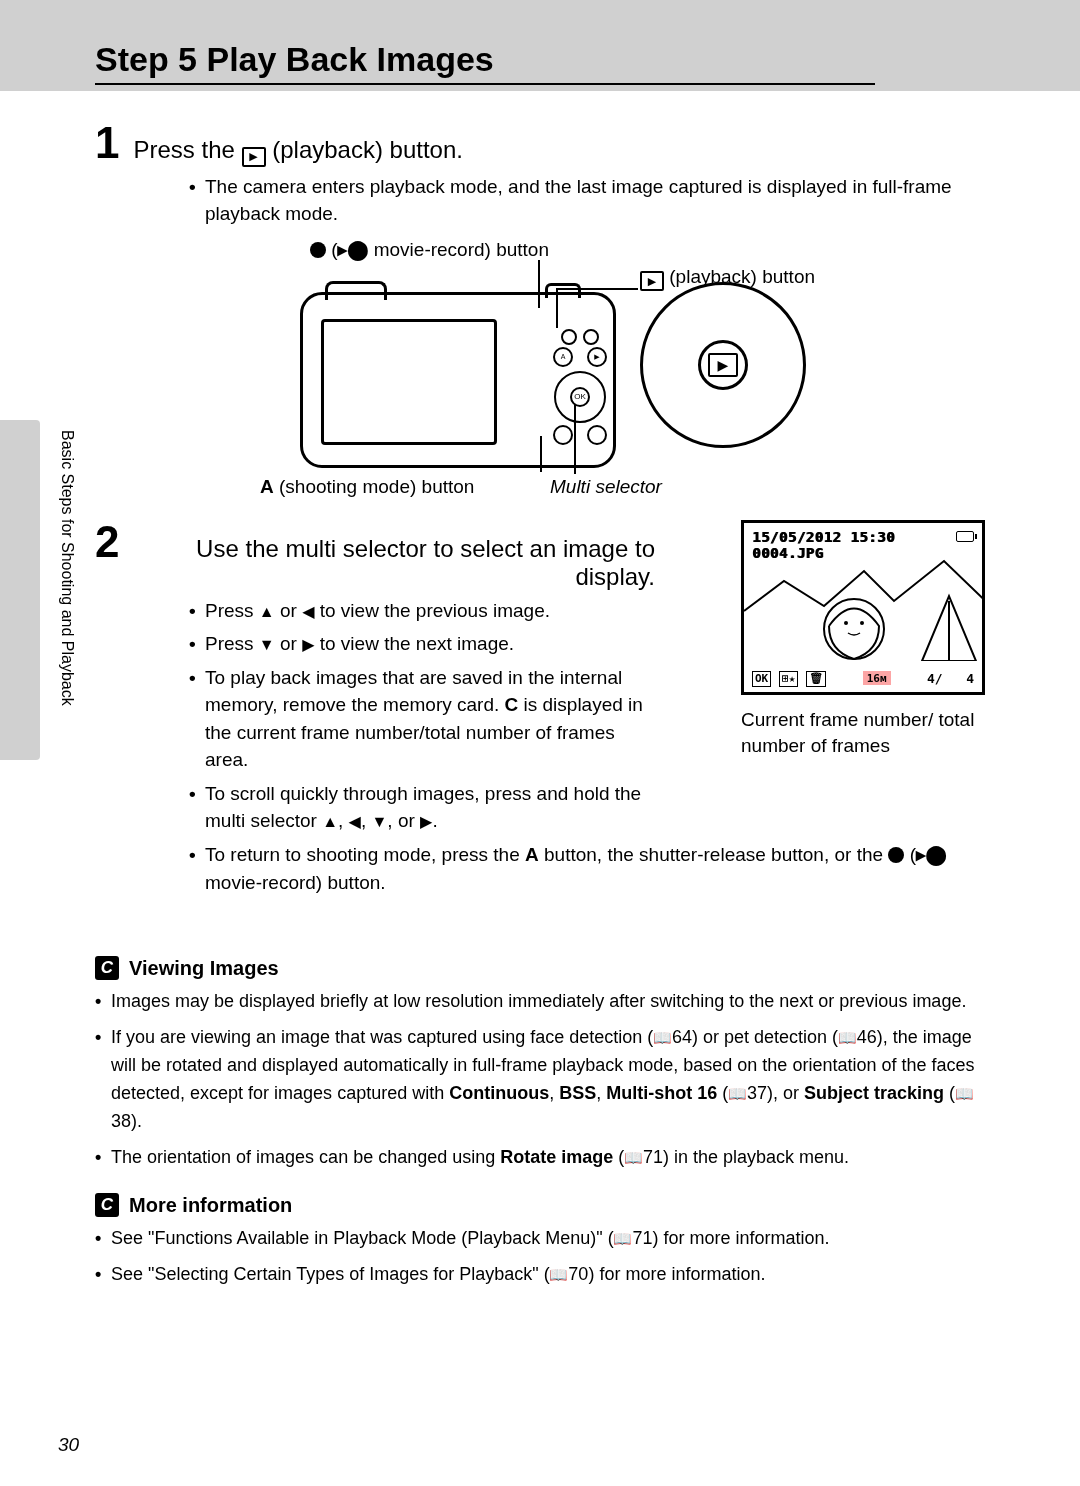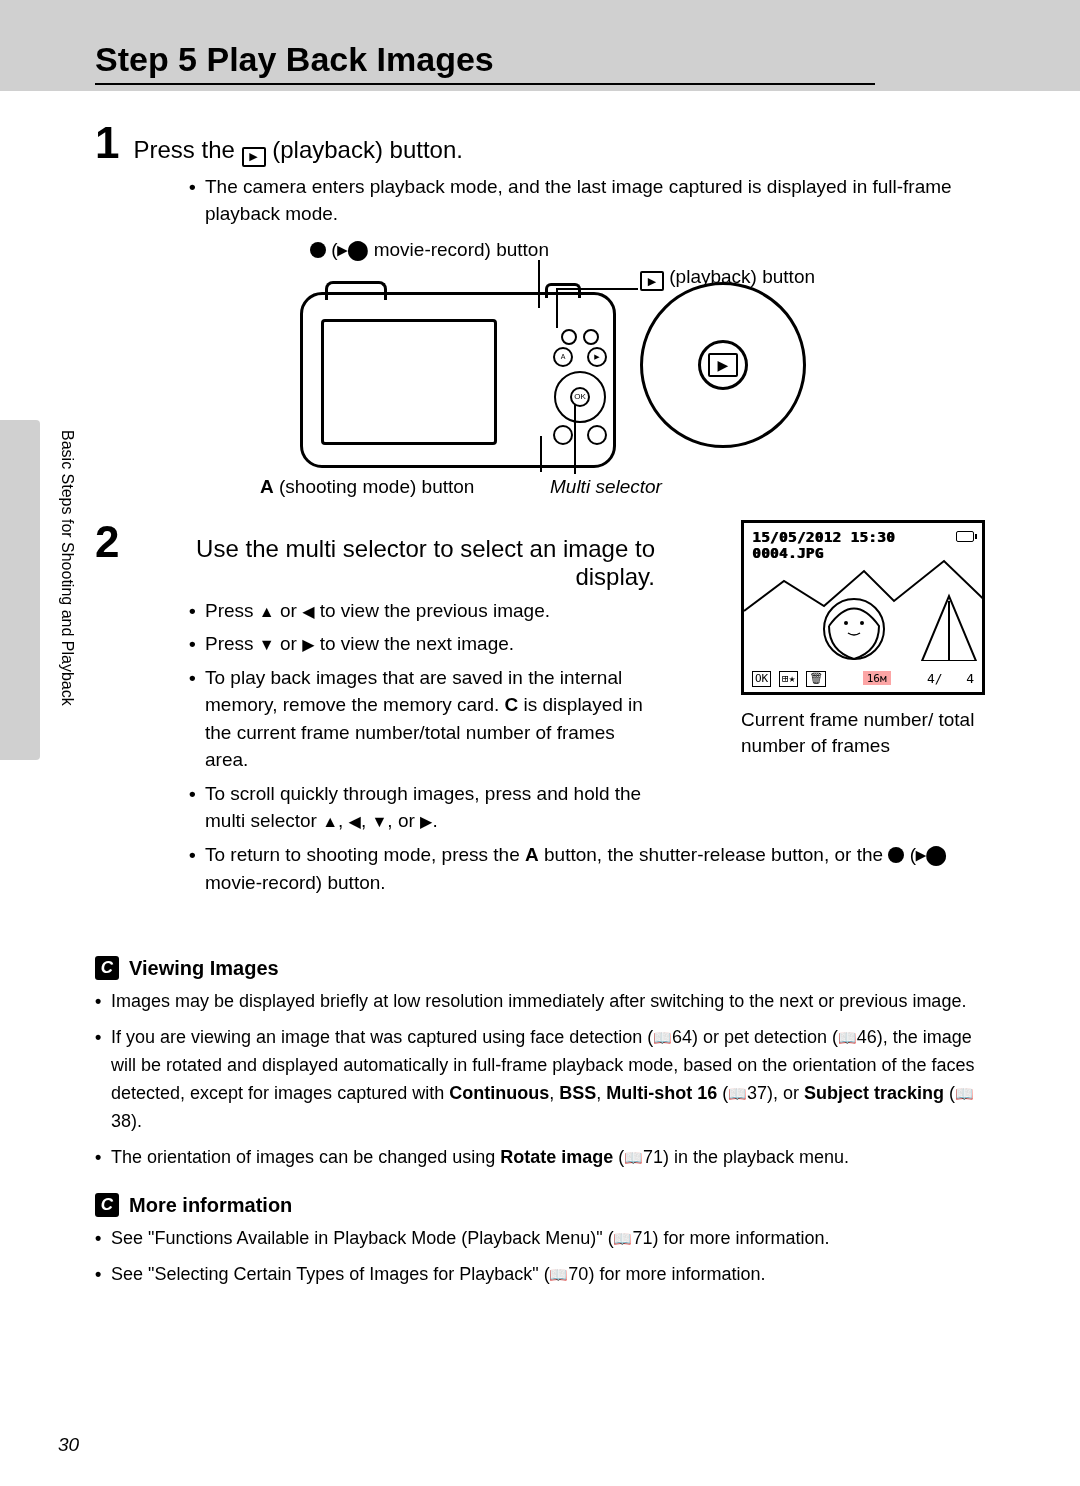--- a/index.html
+++ b/index.html
@@ -236,21 +236,21 @@
     font-size: 19px;
     font-style: italic;
   }
   .book-icon { display:inline-block;font-size:15px;vertical-align:0;}
   .arrow { font-size: 16px; }
   .c-letter { font-family: sans-serif; font-weight: 700; }
   .a-letter { font-family: sans-serif; font-weight: 700; }
   .preview-svg { position:absolute; top:28px; left:0; right:0; height:110px;}
   .batt-icon { border:1.5px solid #000; width:16px; height:9px; position:absolute; right:8px; top:8px; border-radius:2px;}
   .batt-icon::after{content:"";position:absolute;right:-4px;top:2px;width:2px;height:5px;background:#000;}
-  .ok-row{position:absolute;bottom:5px;left:8px;right:8px;display:flex;justify-content:space-between;align-items:center;font-size:13px;font-weight:400;}
+  .ok-row{position:absolute;bottom:5px;left:8px;right:8px;display:flex;justify-content:space-between;align-items:center;font-size:13px;font-weight:700;}
   .smallbox{border:1.5px solid #000;padding:0 2px;font-size:11px;display:inline-flex;align-items:center;height:14px;}
   .shutter{position:absolute;top:-14px;left:22px;width:56px;height:16px;border:3px solid #000;border-bottom:none;border-radius:8px 8px 0 0;}
   .zoom{position:absolute;top:-12px;right:32px;width:30px;height:12px;border:3px solid #000;border-bottom:none;border-radius:6px 6px 0 0;}
 </style>
 </head>
 <body>
 
 <div class="page">
   <div class="side-border"></div>
   <div class="sidetab">Basic Steps for Shooting and Playback</div>

